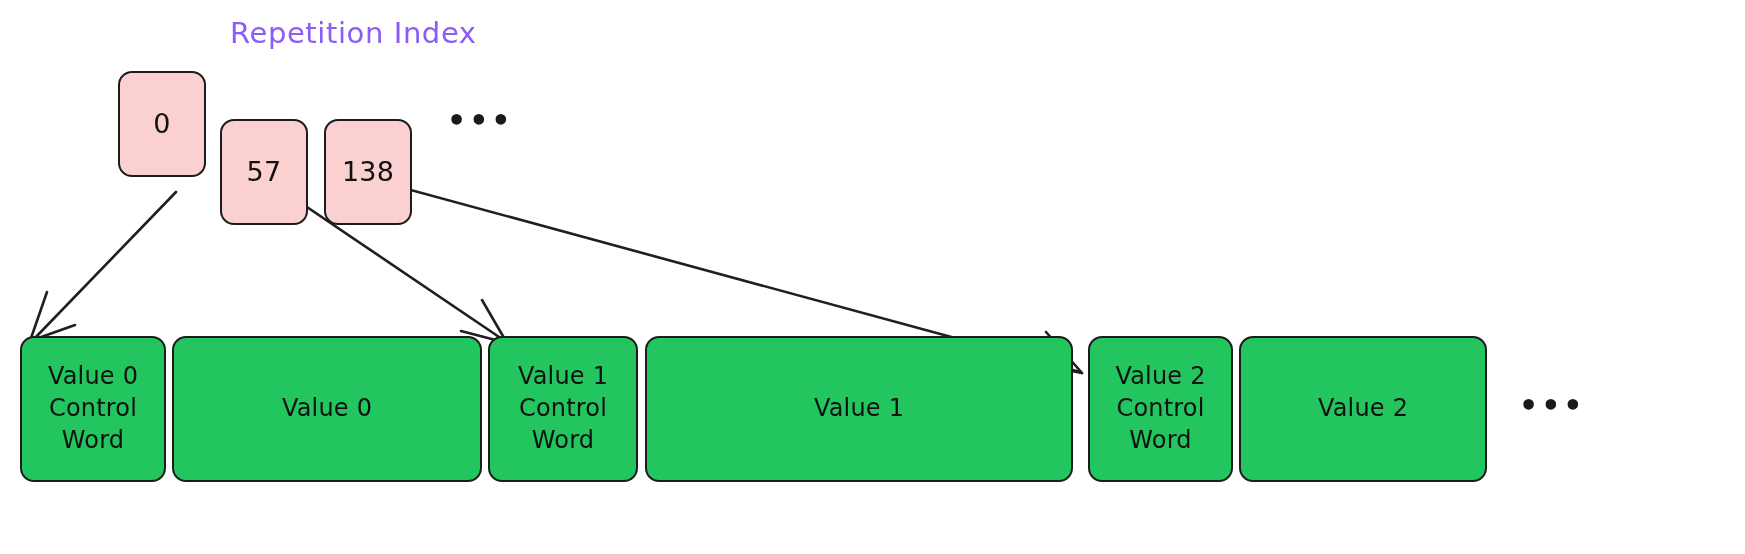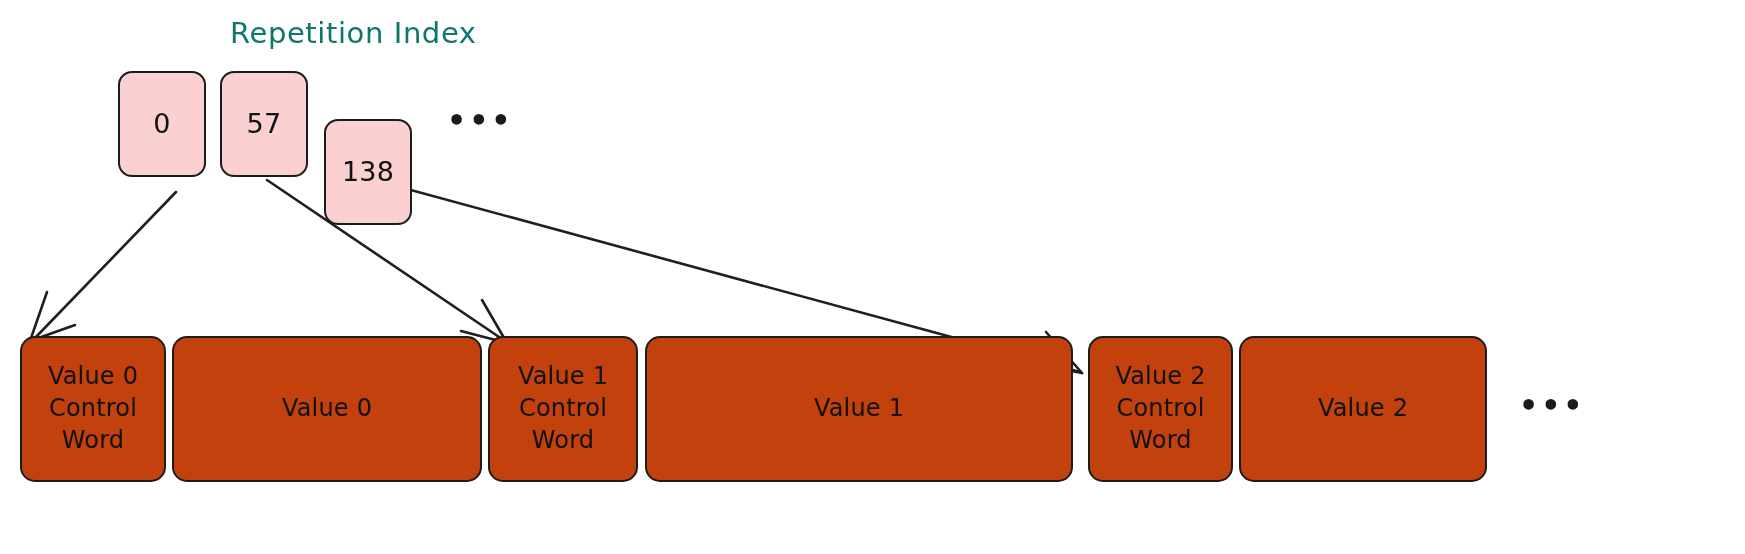--- a/index.html
+++ b/index.html
@@ -38,23 +38,22 @@
     letter-spacing: 0.2px;
     user-select: none;
   }
 
   .node.pink {
     background: #fbd0d0;
     border-color: #1c1c1c;
   }
 
   .node.blue {
-    background: #c2410c;
+    background: #22c55e;
     border-color: #1c1c1c;
-    border-radius: 15px;
   }
 
   .node-label {
     white-space: pre-line;
     padding: 2px 6px;
   }
 
   
   .index-node {
     width: 88px;
@@ -62,21 +61,21 @@
     top: 71px;
     font-size: 27px;
   }
 
   
   #diagram-title {
     position: absolute;
     left: 230px;
     top: 16px;
     font-size: 29px;
-    color: #0f766e;
+    color: #8b5cf6;
     white-space: nowrap;
     letter-spacing: 0.6px;
   }
 
   
   .value-node {
     top: 336px;
     height: 146px;
     font-size: 24px;
   }
@@ -144,21 +143,21 @@
       <line x1="374" y1="180" x2="1080" y2="372"></line>
       <line x1="1046" y1="332" x2="1082" y2="373"></line>
       <line x1="1035" y1="364" x2="1082" y2="373"></line>
     </g>
   </svg>
 
   <div class="node pink index-node" style="left:118px;">
     <span class="node-label">0</span>
   </div>
 
-  <div class="node pink index-node" style="left:220px;">
+  <div class="node pink index-node" style="left:220px;margin-top:48px;">
     <span class="node-label">57</span>
   </div>
 
   <div class="node pink index-node" style="left:324px;margin-top:48px;">
     <span class="node-label">138</span>
   </div>
 
   <div class="ellipsis" id="ellipsis-index">•••</div>
 
   <div class="node blue value-node" style="left:20px; width:146px;">

